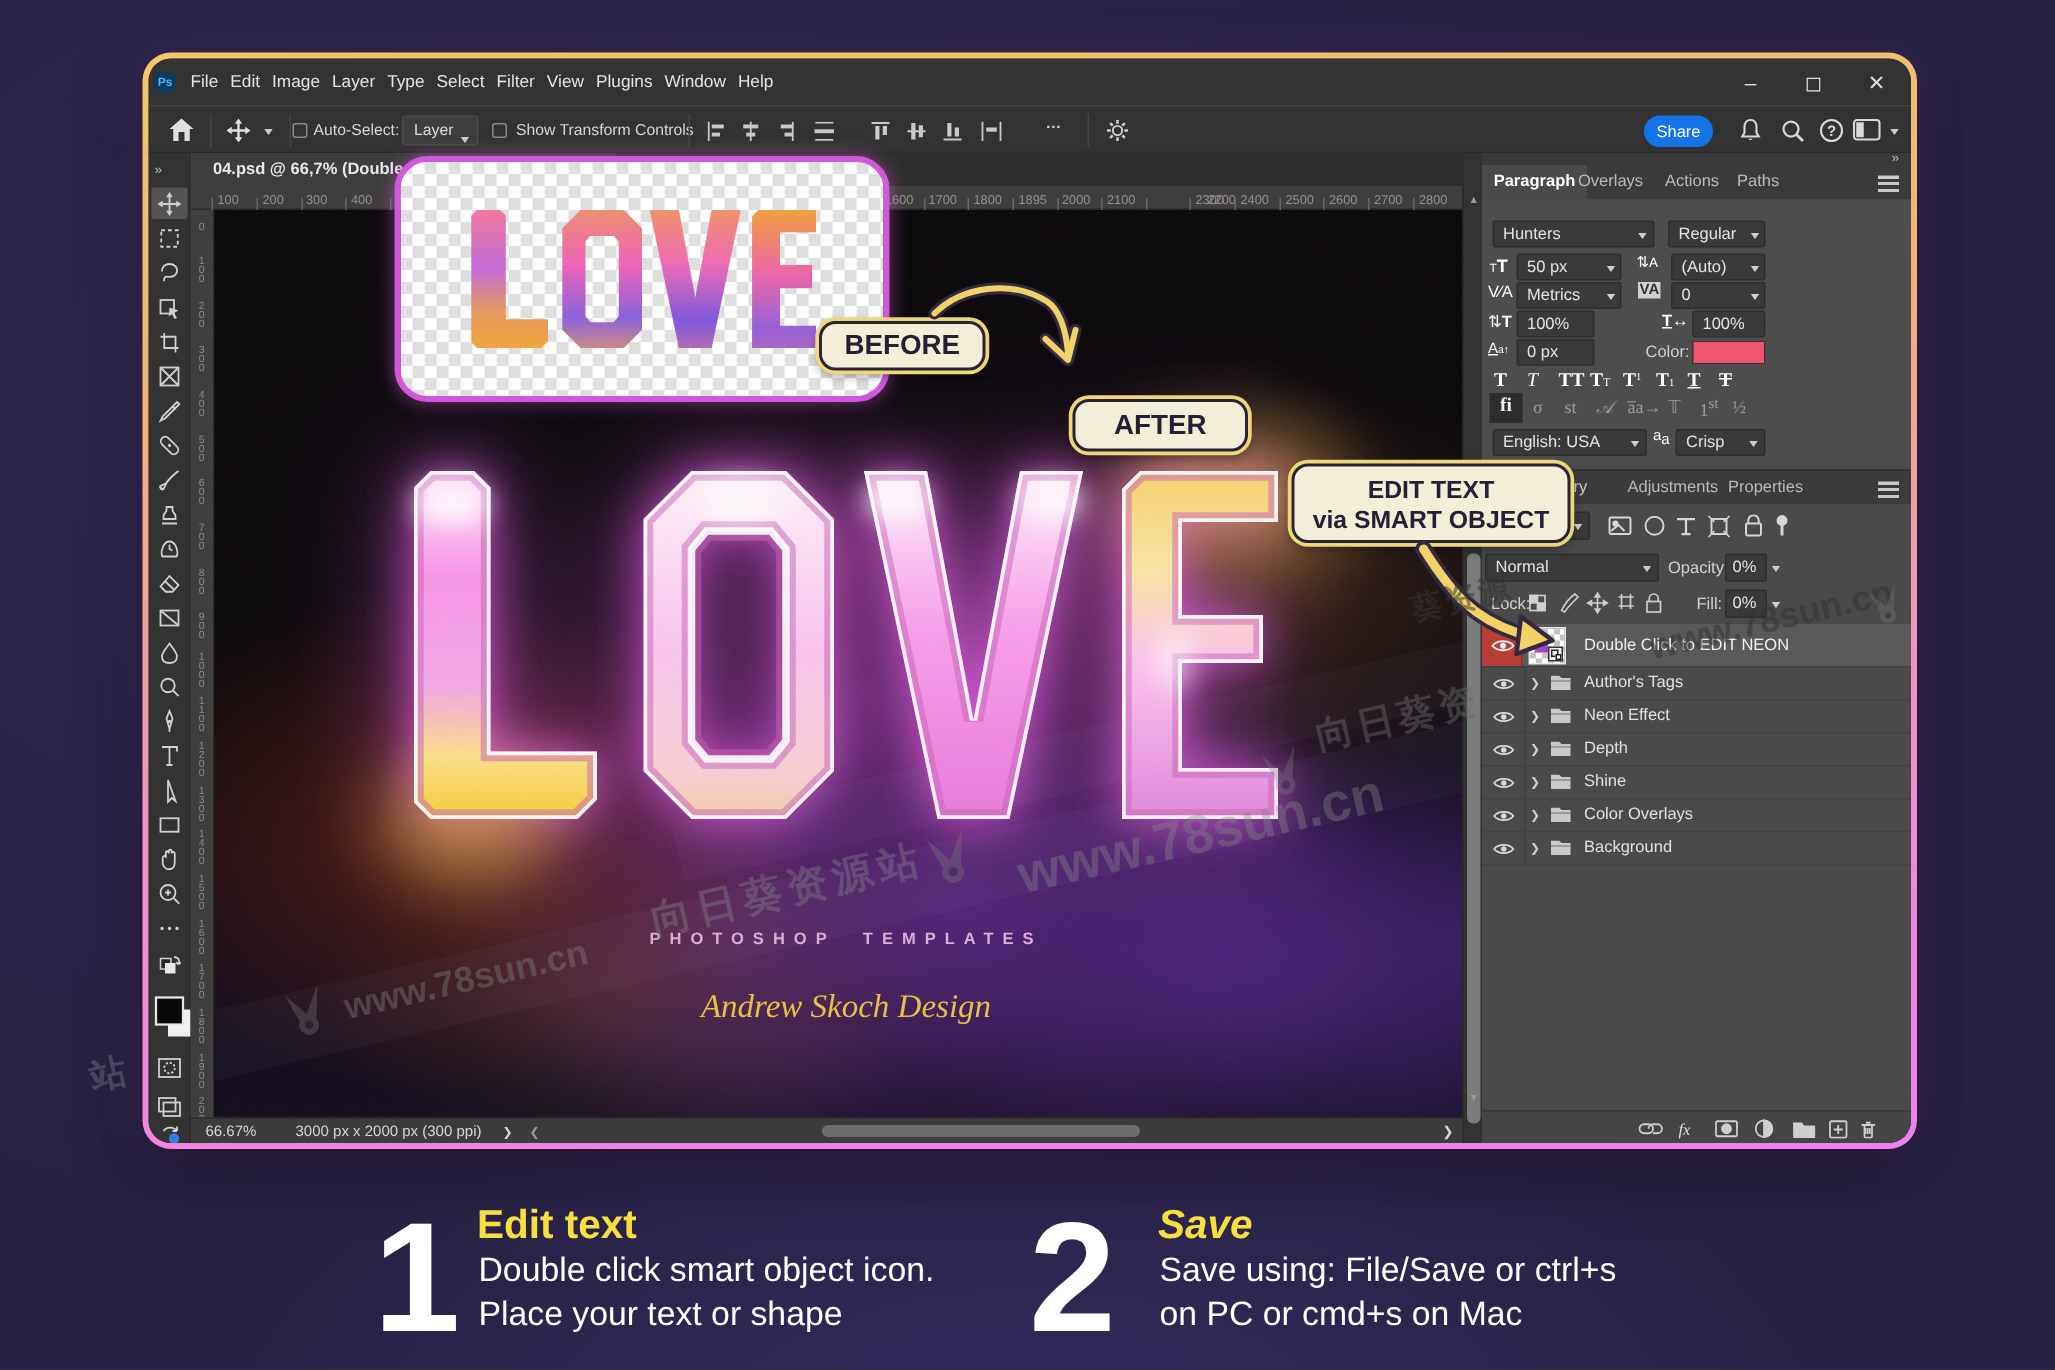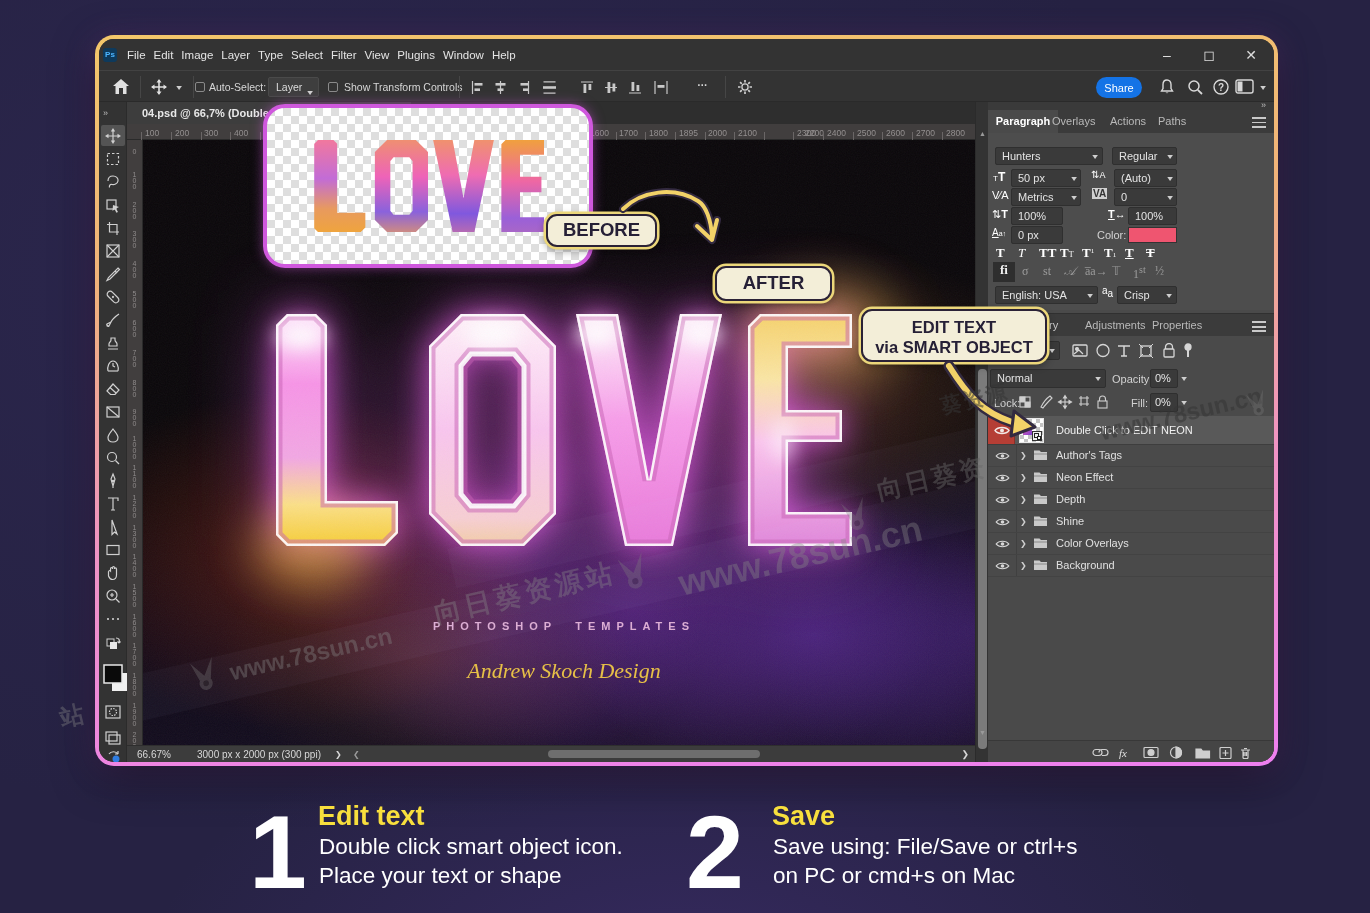--- a/index.html
+++ b/index.html
@@ -864,21 +864,21 @@
  <path d="M949,366 C968,396 982,412 1012,422" stroke="#f2d268" stroke-width="6"></path>
  <path d="M1014,411 L1035,427 L1011,436 Z" fill="#f2d268" stroke="#332a40" stroke-width="3"></path>
 </g>
     </svg>
 </div>
 <div id="bottomtext">
   <div class="bignum" style="left:249px; top:812px;">1</div>
   <div class="yhead" style="left:318px; top:801px;">Edit text</div>
   <div class="btext" style="left:319px; top:832px;">Double click smart object icon.<br>Place your text or shape</div>
   <div class="bignum" style="left:686px; top:812px;">2</div>
-  <div class="yhead" style="left:772px; top:801px;">Save</div>
+  <div class="yhead" style="left:772px; top:801px;font-style:italic;">Save</div>
   <div class="btext" style="left:773px; top:832px;">Save using: File/Save or ctrl+s<br>on PC or cmd+s on Mac</div>
 </div>
 <div id="watermarks">
 <span class="wm" style="left:60px;top:700px;font-size:24px;">站</span>
 <svg class="abs" style="left:185px;top:655px;opacity:0.33;" width="38" height="38" viewBox="0 0 40 40">
       <g fill="#7d7d7d" transform="rotate(-13 20 20)">
         <path d="M8 6 L20 22 L32 4 L26 26 L14 26 Z"></path>
         <circle cx="20" cy="30" r="7"></circle>
         <circle cx="20" cy="30" r="3" fill="#3a3a3a"></circle>
       </g>

